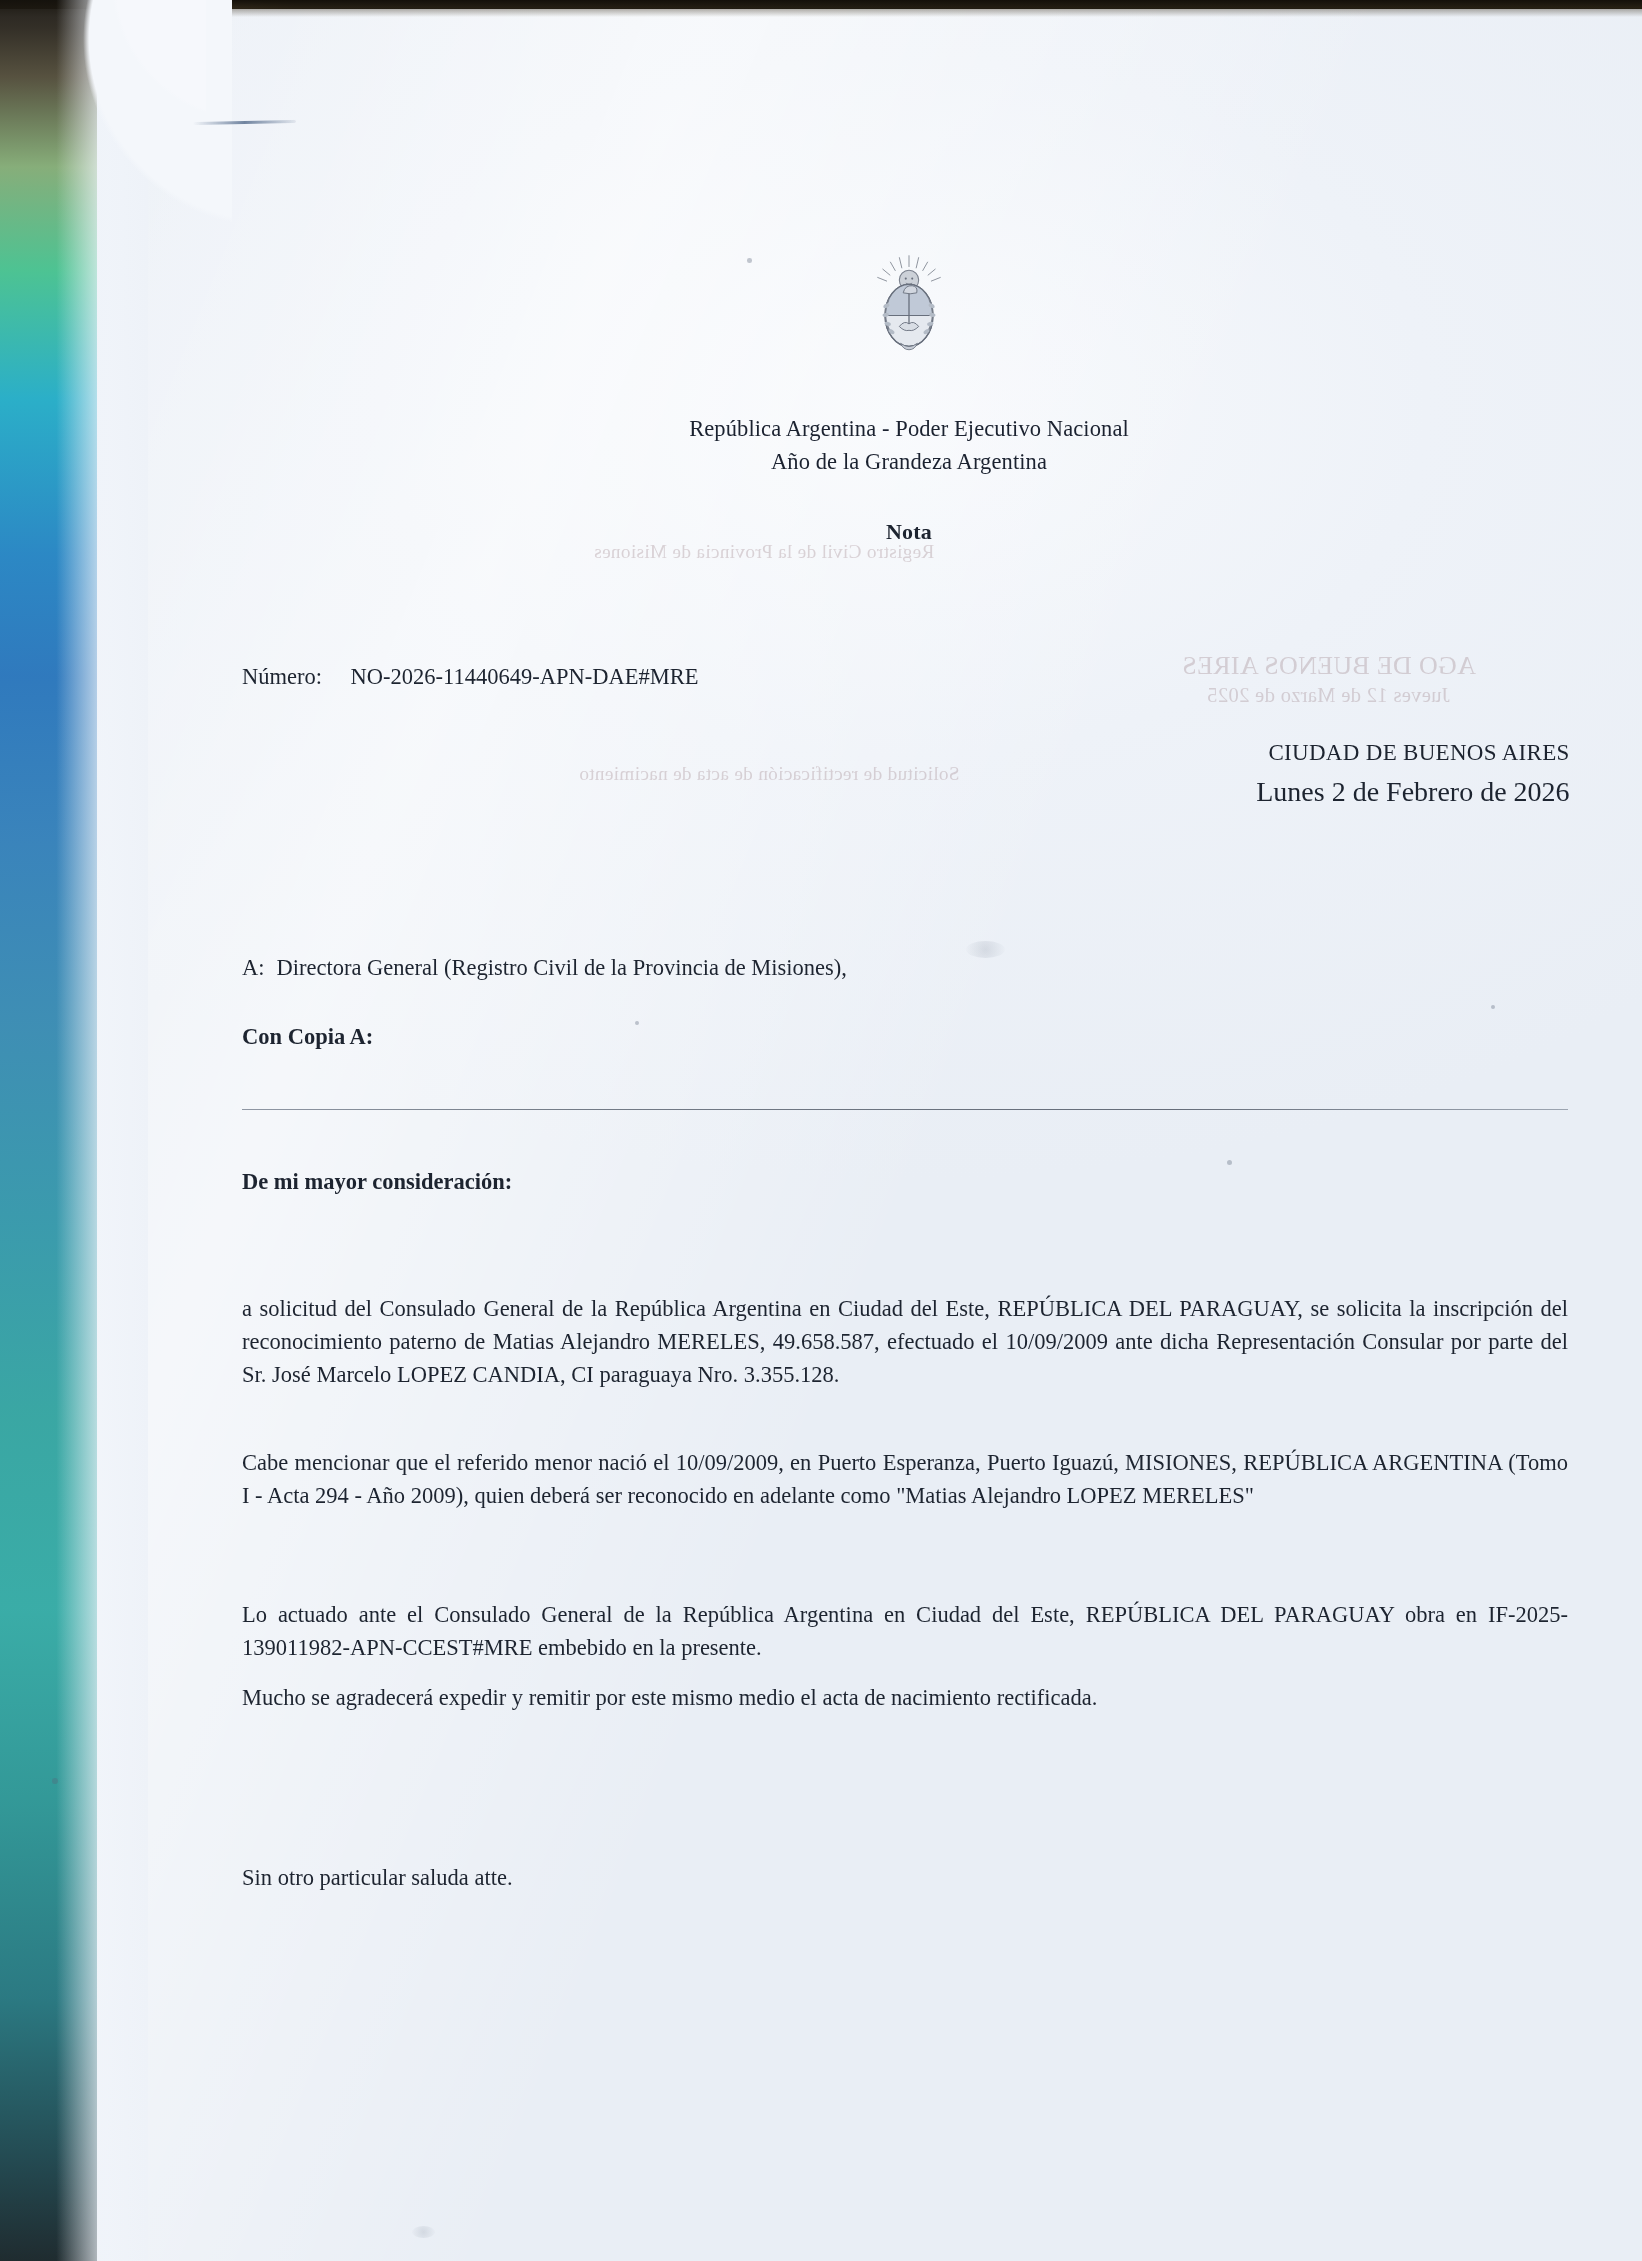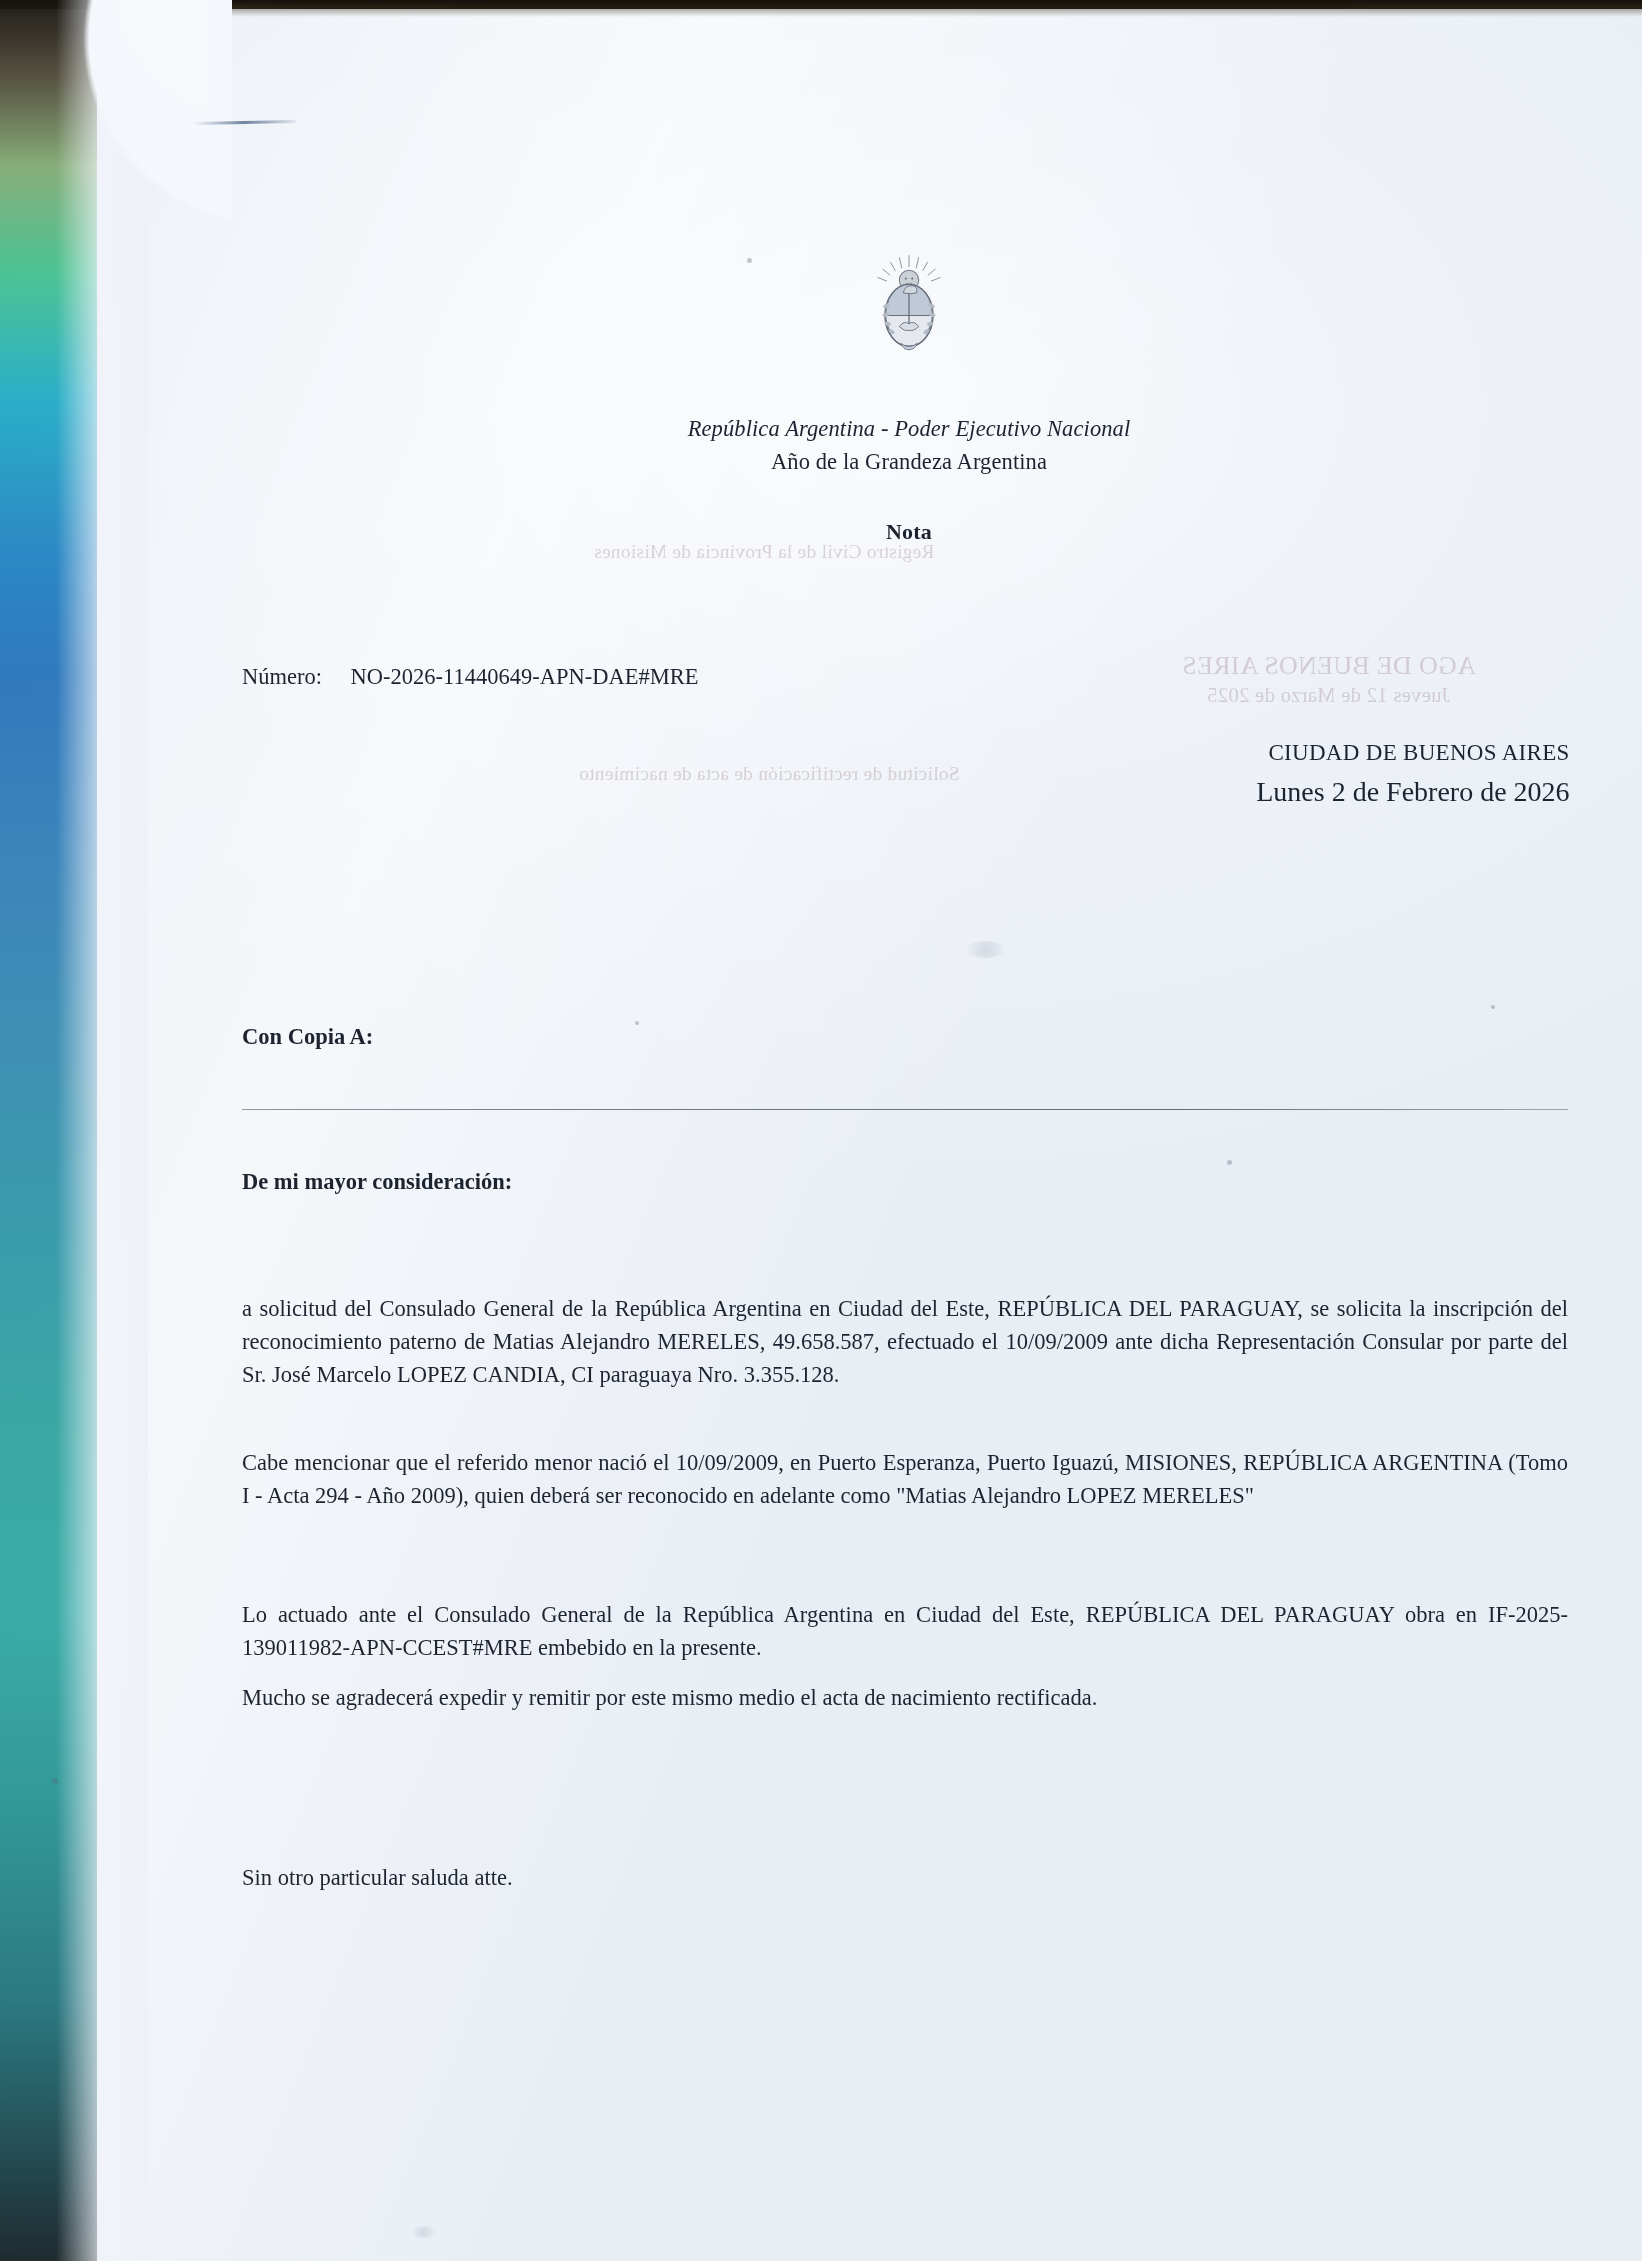--- a/index.html
+++ b/index.html
@@ -103,21 +103,21 @@
     position:absolute; left:50%; top:254px; transform:translateX(-50%);
     width:97px; height:110px;
     opacity:0.92;
   }
 
   .hdr {
     position:absolute; left:0; width:100%; text-align:center;
     font-size:22.5px; line-height:33px; color:#1b2230;
     letter-spacing:0.1px;
   }
-  .hdr1 { top:412px;font-style:italic; }
+  .hdr1 { top:412px; }
   .hdr2 { top:445px; }
   .nota {
     position:absolute; left:0; width:100%; text-align:center;
     top:519px; font-size:22px; font-weight:bold; letter-spacing:0.2px;
   }
 
   .row-num {
     position:absolute; left:0; top:664px; font-size:22.5px;
   }
 
@@ -255,20 +255,24 @@
 
     <div class="row-num">
       <span class="b">Número:</span>
       <span style="margin-left:23px;">NO-2026-11440649-APN-DAE#MRE</span>
     </div>
 
     <div class="place">CIUDAD DE BUENOS AIRES</div>
     <div class="date">Lunes 2 de Febrero de 2026</div>
 
 
+    <div class="row-a">
+      <span class="b">A:</span>
+      <span style="margin-left:6.4px;">Directora General (Registro Civil de la Provincia de Misiones),</span>
+    </div>
 
     <div class="row-cc">Con Copia A:</div>
 
     <div class="rule"></div>
 
     <div class="salut">De mi mayor consideración:</div>
 
     <div class="para p1">a solicitud del Consulado General de la República Argentina en Ciudad del Este, REPÚBLICA DEL PARAGUAY, se solicita la inscripción del reconocimiento paterno de Matias Alejandro MERELES, 49.658.587, efectuado el 10/09/2009 ante dicha Representación Consular por parte del Sr. José Marcelo LOPEZ CANDIA, CI paraguaya Nro. 3.355.128.</div>
 
     <div class="para p2">

